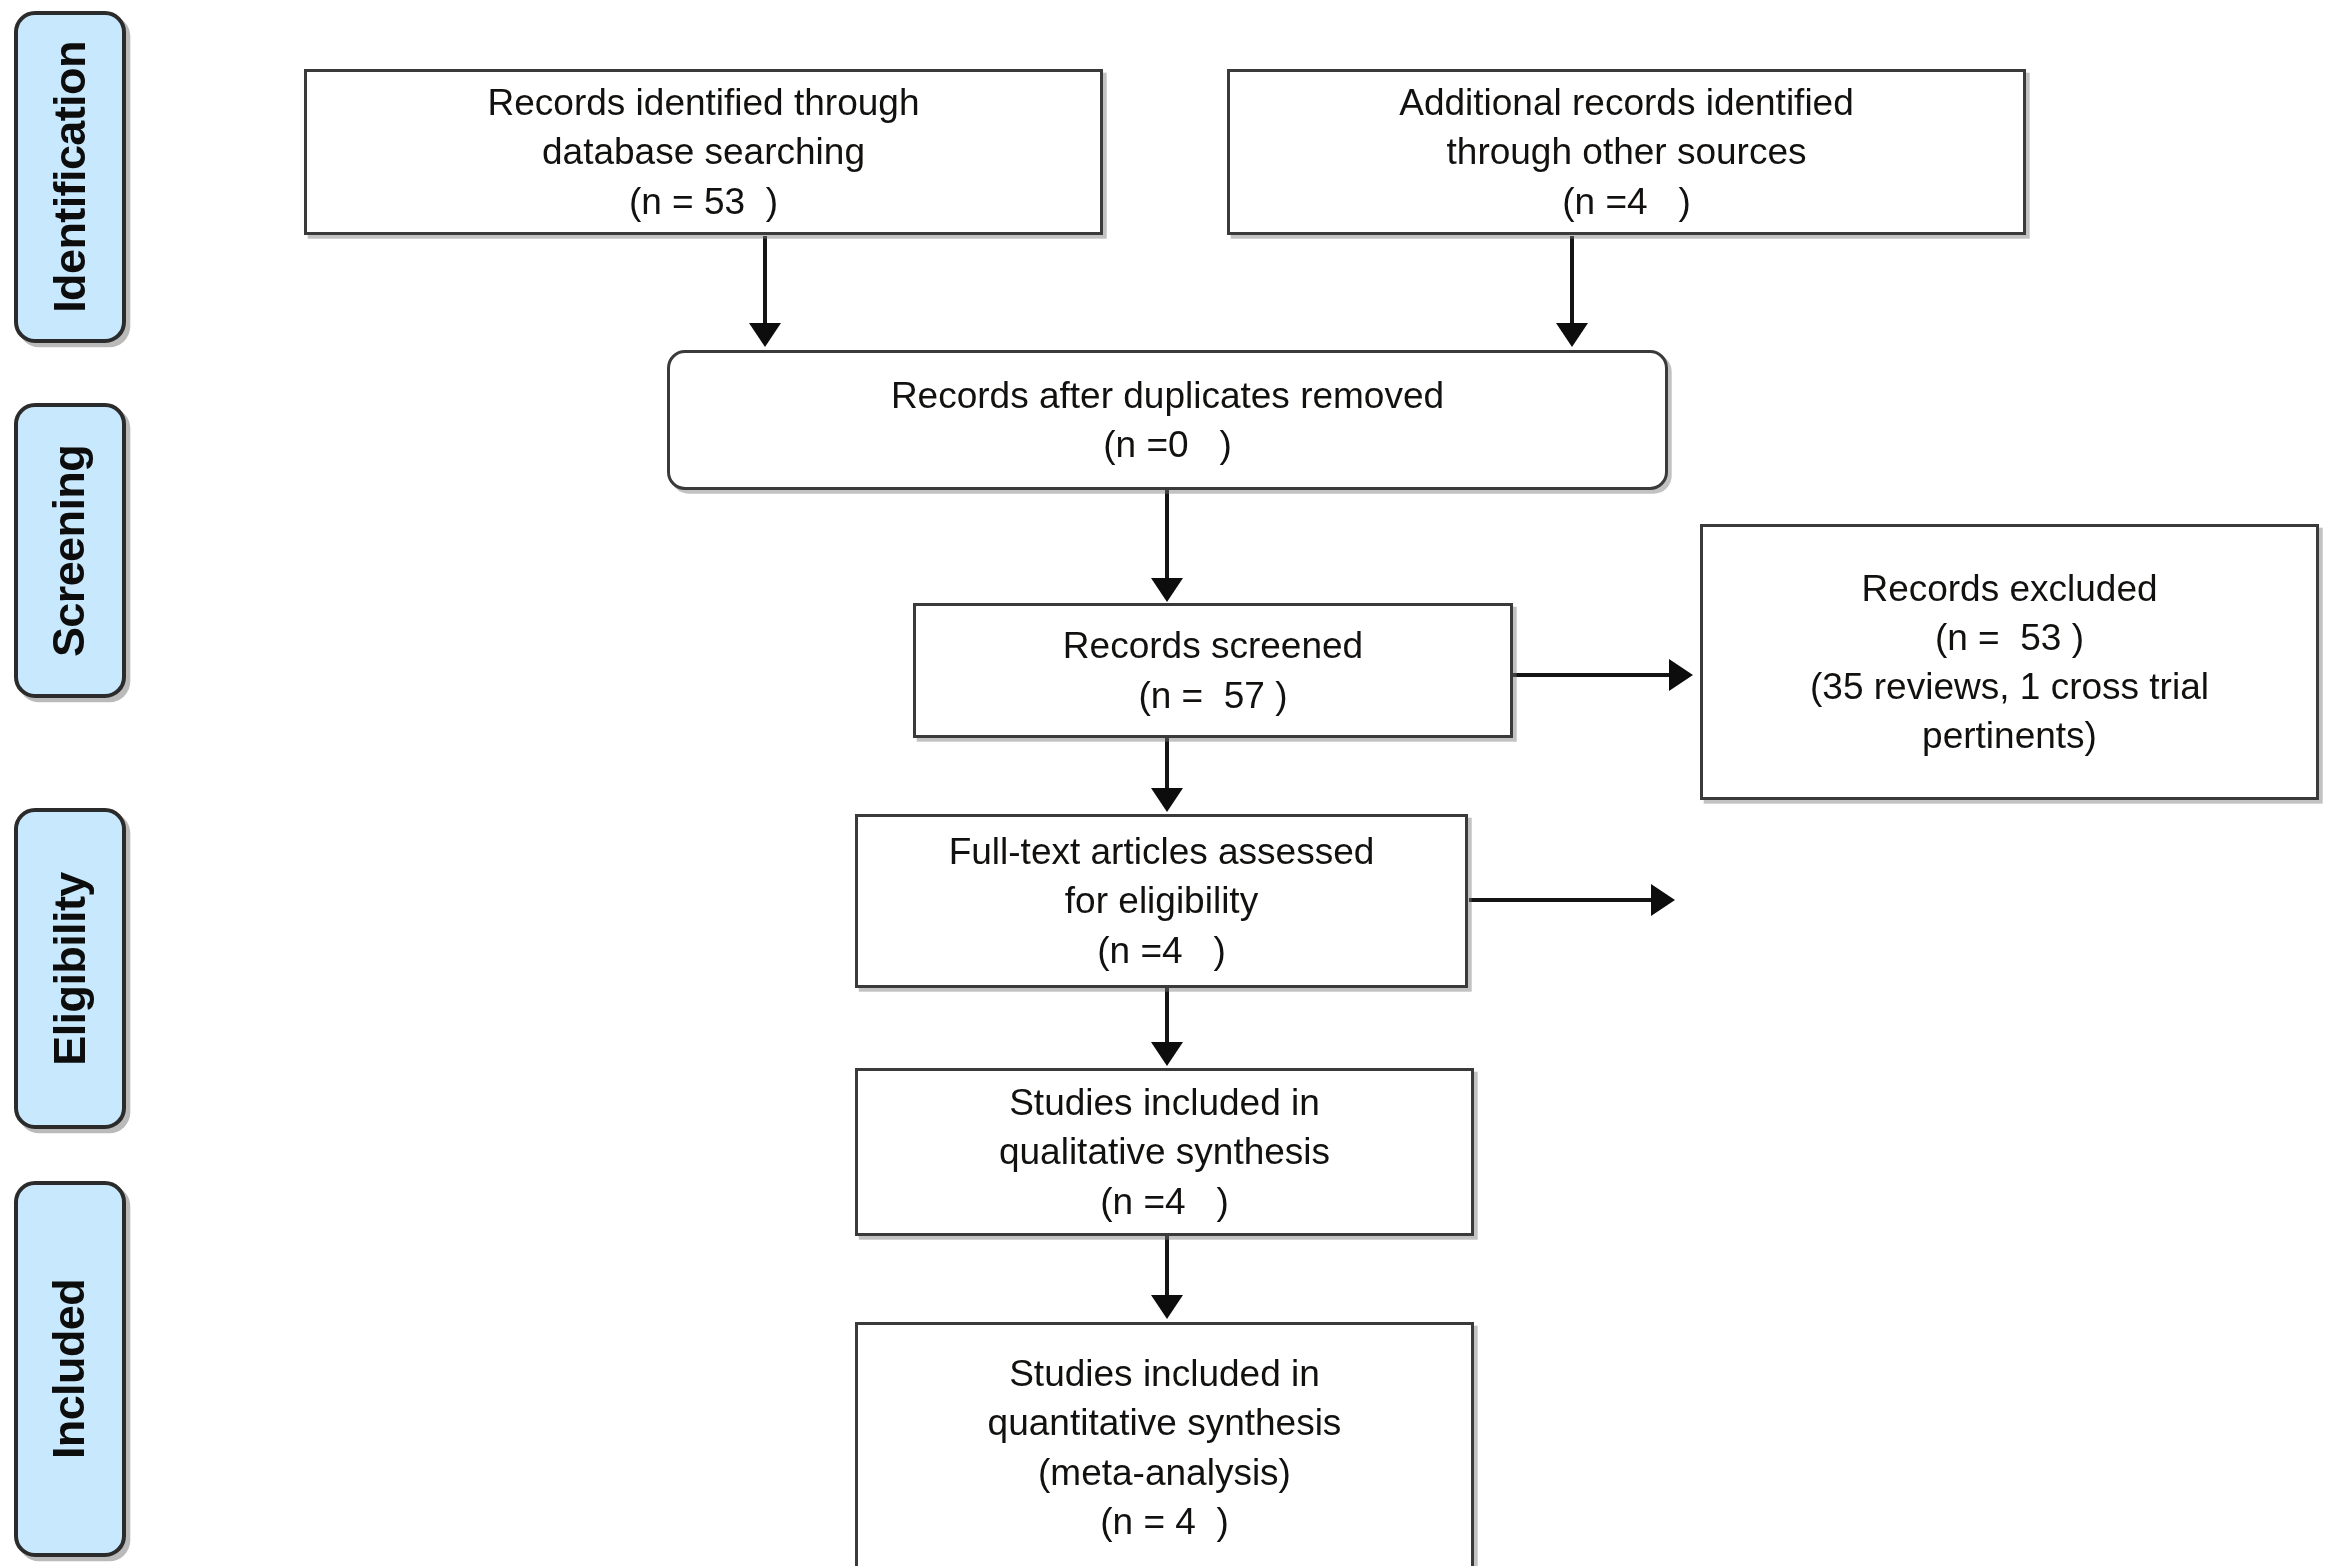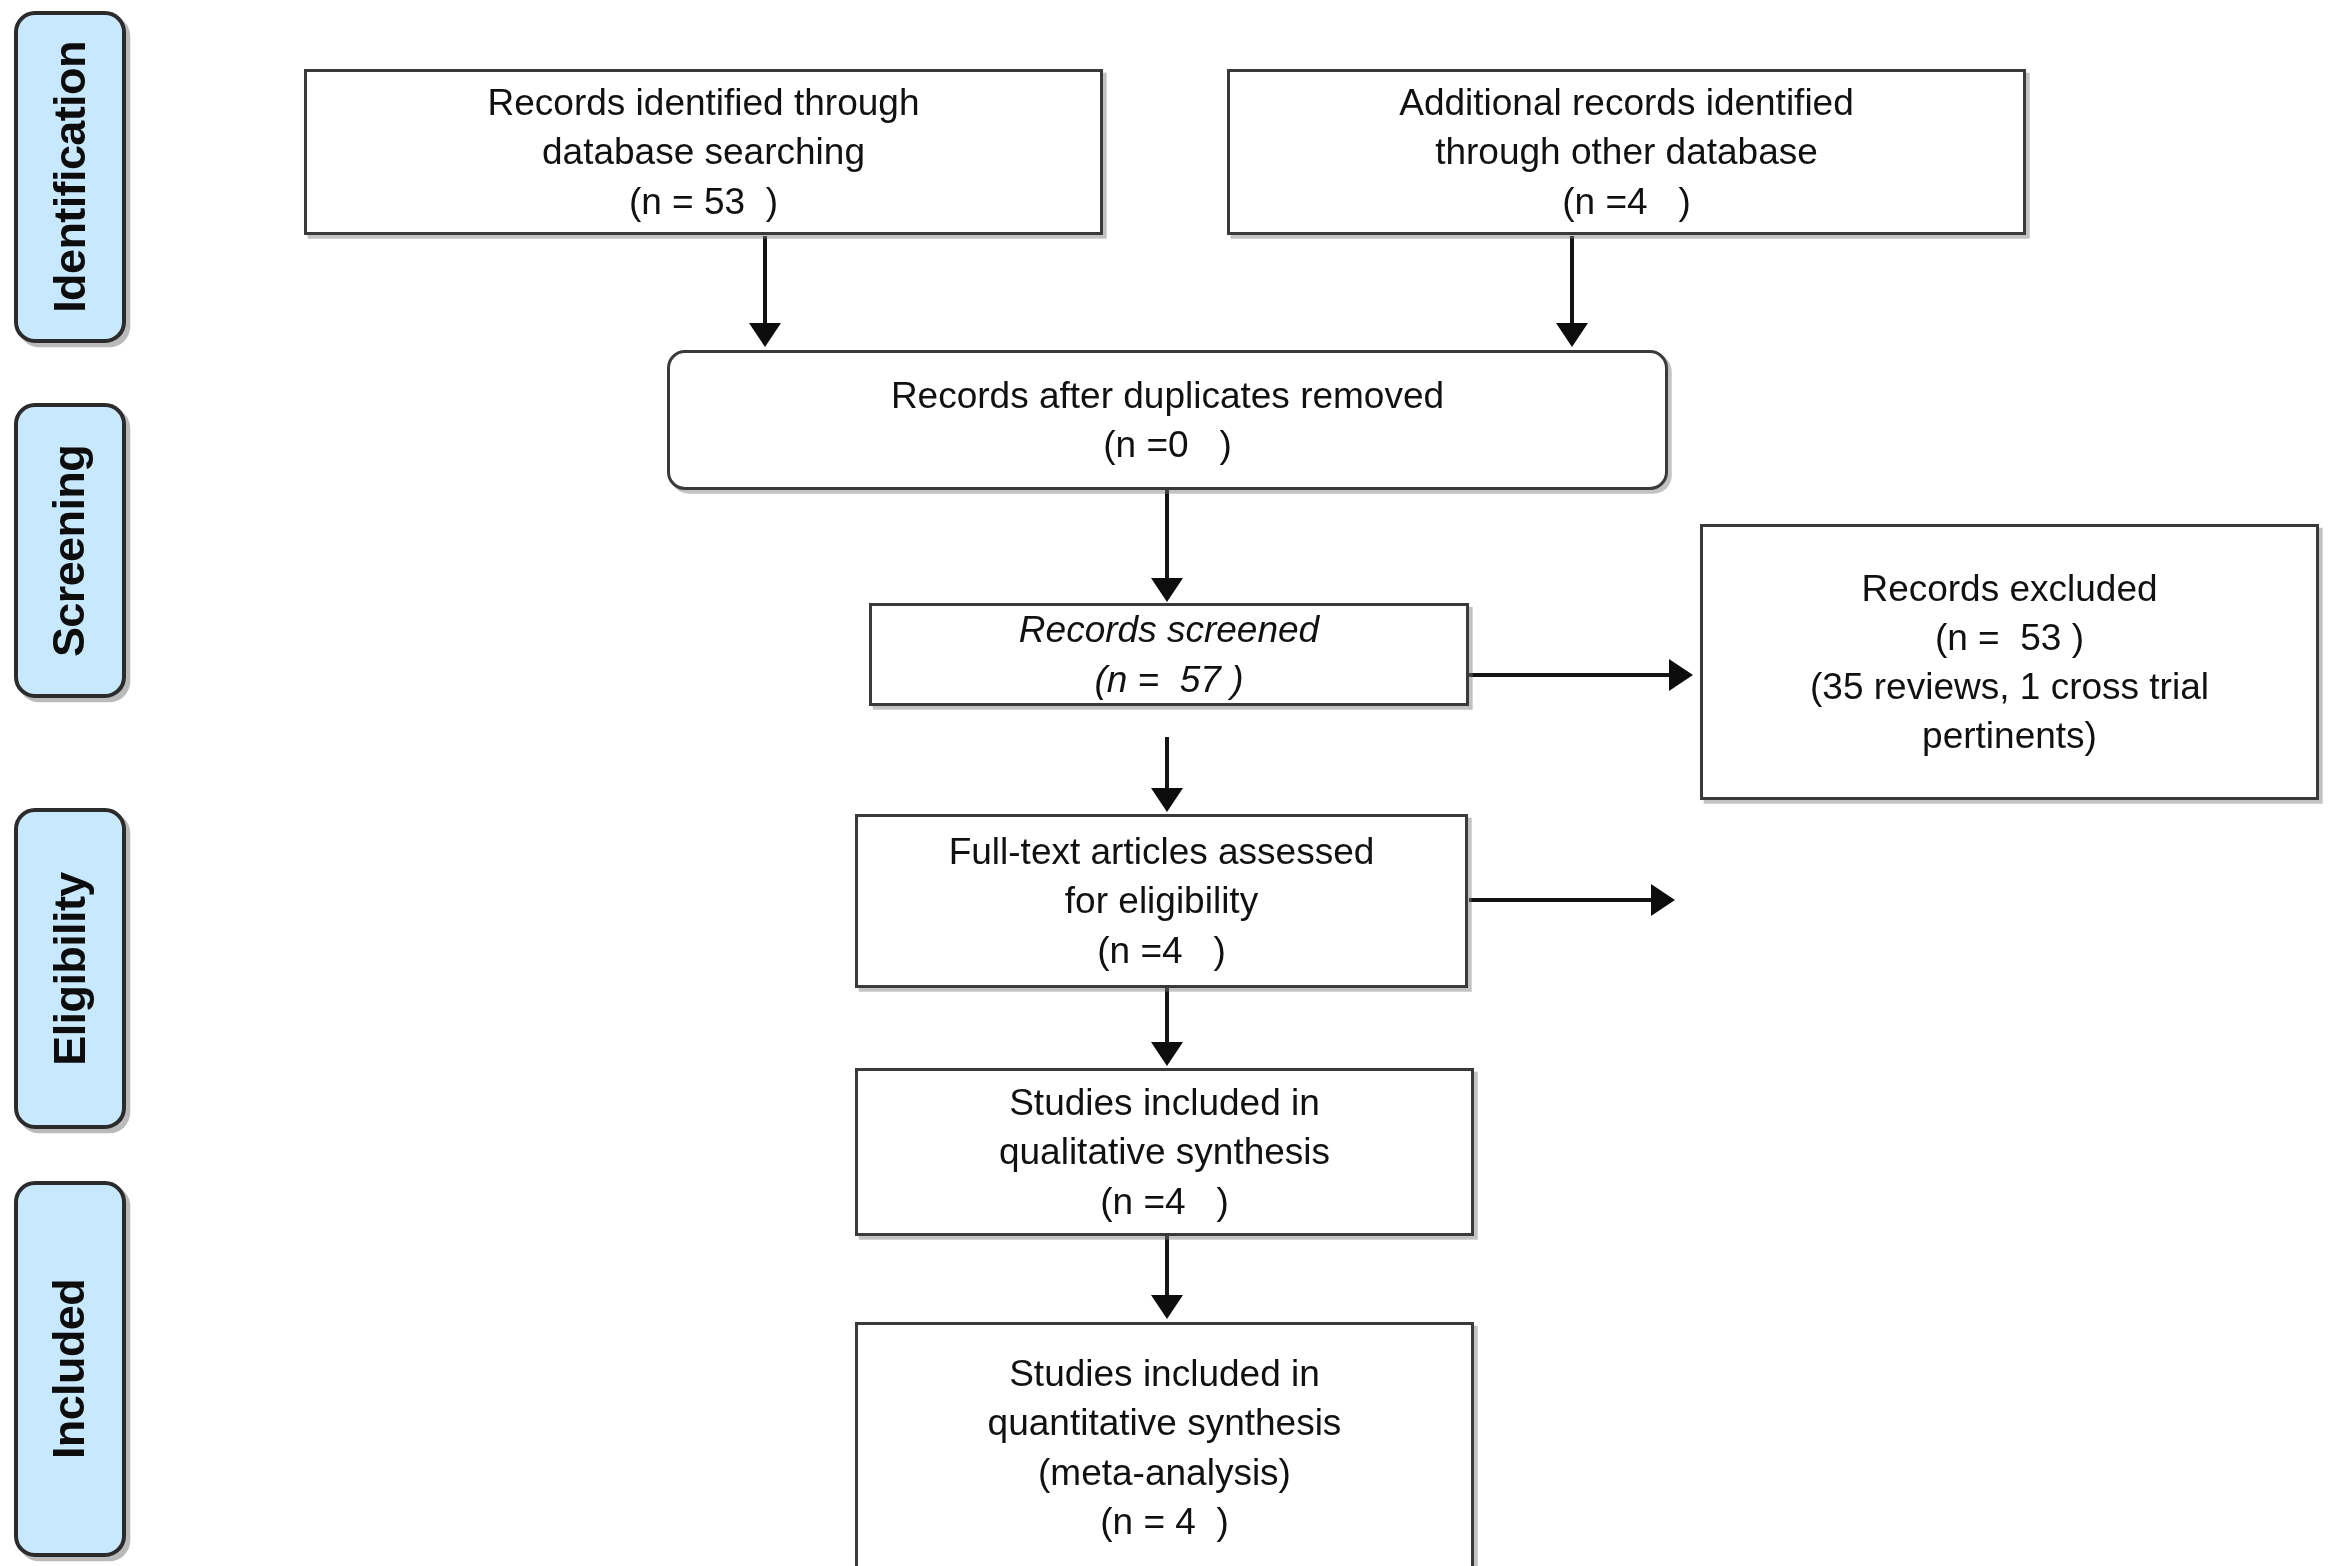--- a/index.html
+++ b/index.html
@@ -137,30 +137,30 @@
   <div class="arrow-down" style="left:1151px; top:1295px;"></div>
 
   <div class="flow-box" style="left:304px; top:69px; width:799px; height:166px;">
     <span class="line">Records identified through</span>
     <span class="line">database searching</span>
     <span class="line">(n = 53  )</span>
   </div>
 
   <div class="flow-box" style="left:1227px; top:69px; width:799px; height:166px;text-align:center;">
     <span class="line">Additional records identified</span>
-    <span class="line">through other database</span>
+    <span class="line">through other sources</span>
     <span class="line">(n =4   )</span>
   </div>
 
   <div class="flow-box" style="left:667px; top:350px; width:1001px; height:140px;border-radius:18px;">
     <span class="line">Records after duplicates removed</span>
     <span class="line">(n =0   )</span>
   </div>
 
-  <div class="flow-box" style="left:869px; top:603px; width:600px; height:103px;font-style:italic;">
+  <div class="flow-box" style="left:913px; top:603px; width:600px; height:135px;">
     <span class="line">Records screened</span>
     <span class="line">(n =  57 )</span>
   </div>
 
   <div class="flow-box" style="left:1700px; top:524px; width:619px; height:276px;justify-content:center;">
     <span class="line">Records excluded</span>
     <span class="line">(n =  53 )</span>
     <span class="line">(35 reviews, 1 cross trial</span>
     <span class="line">pertinents)</span>
   </div>

